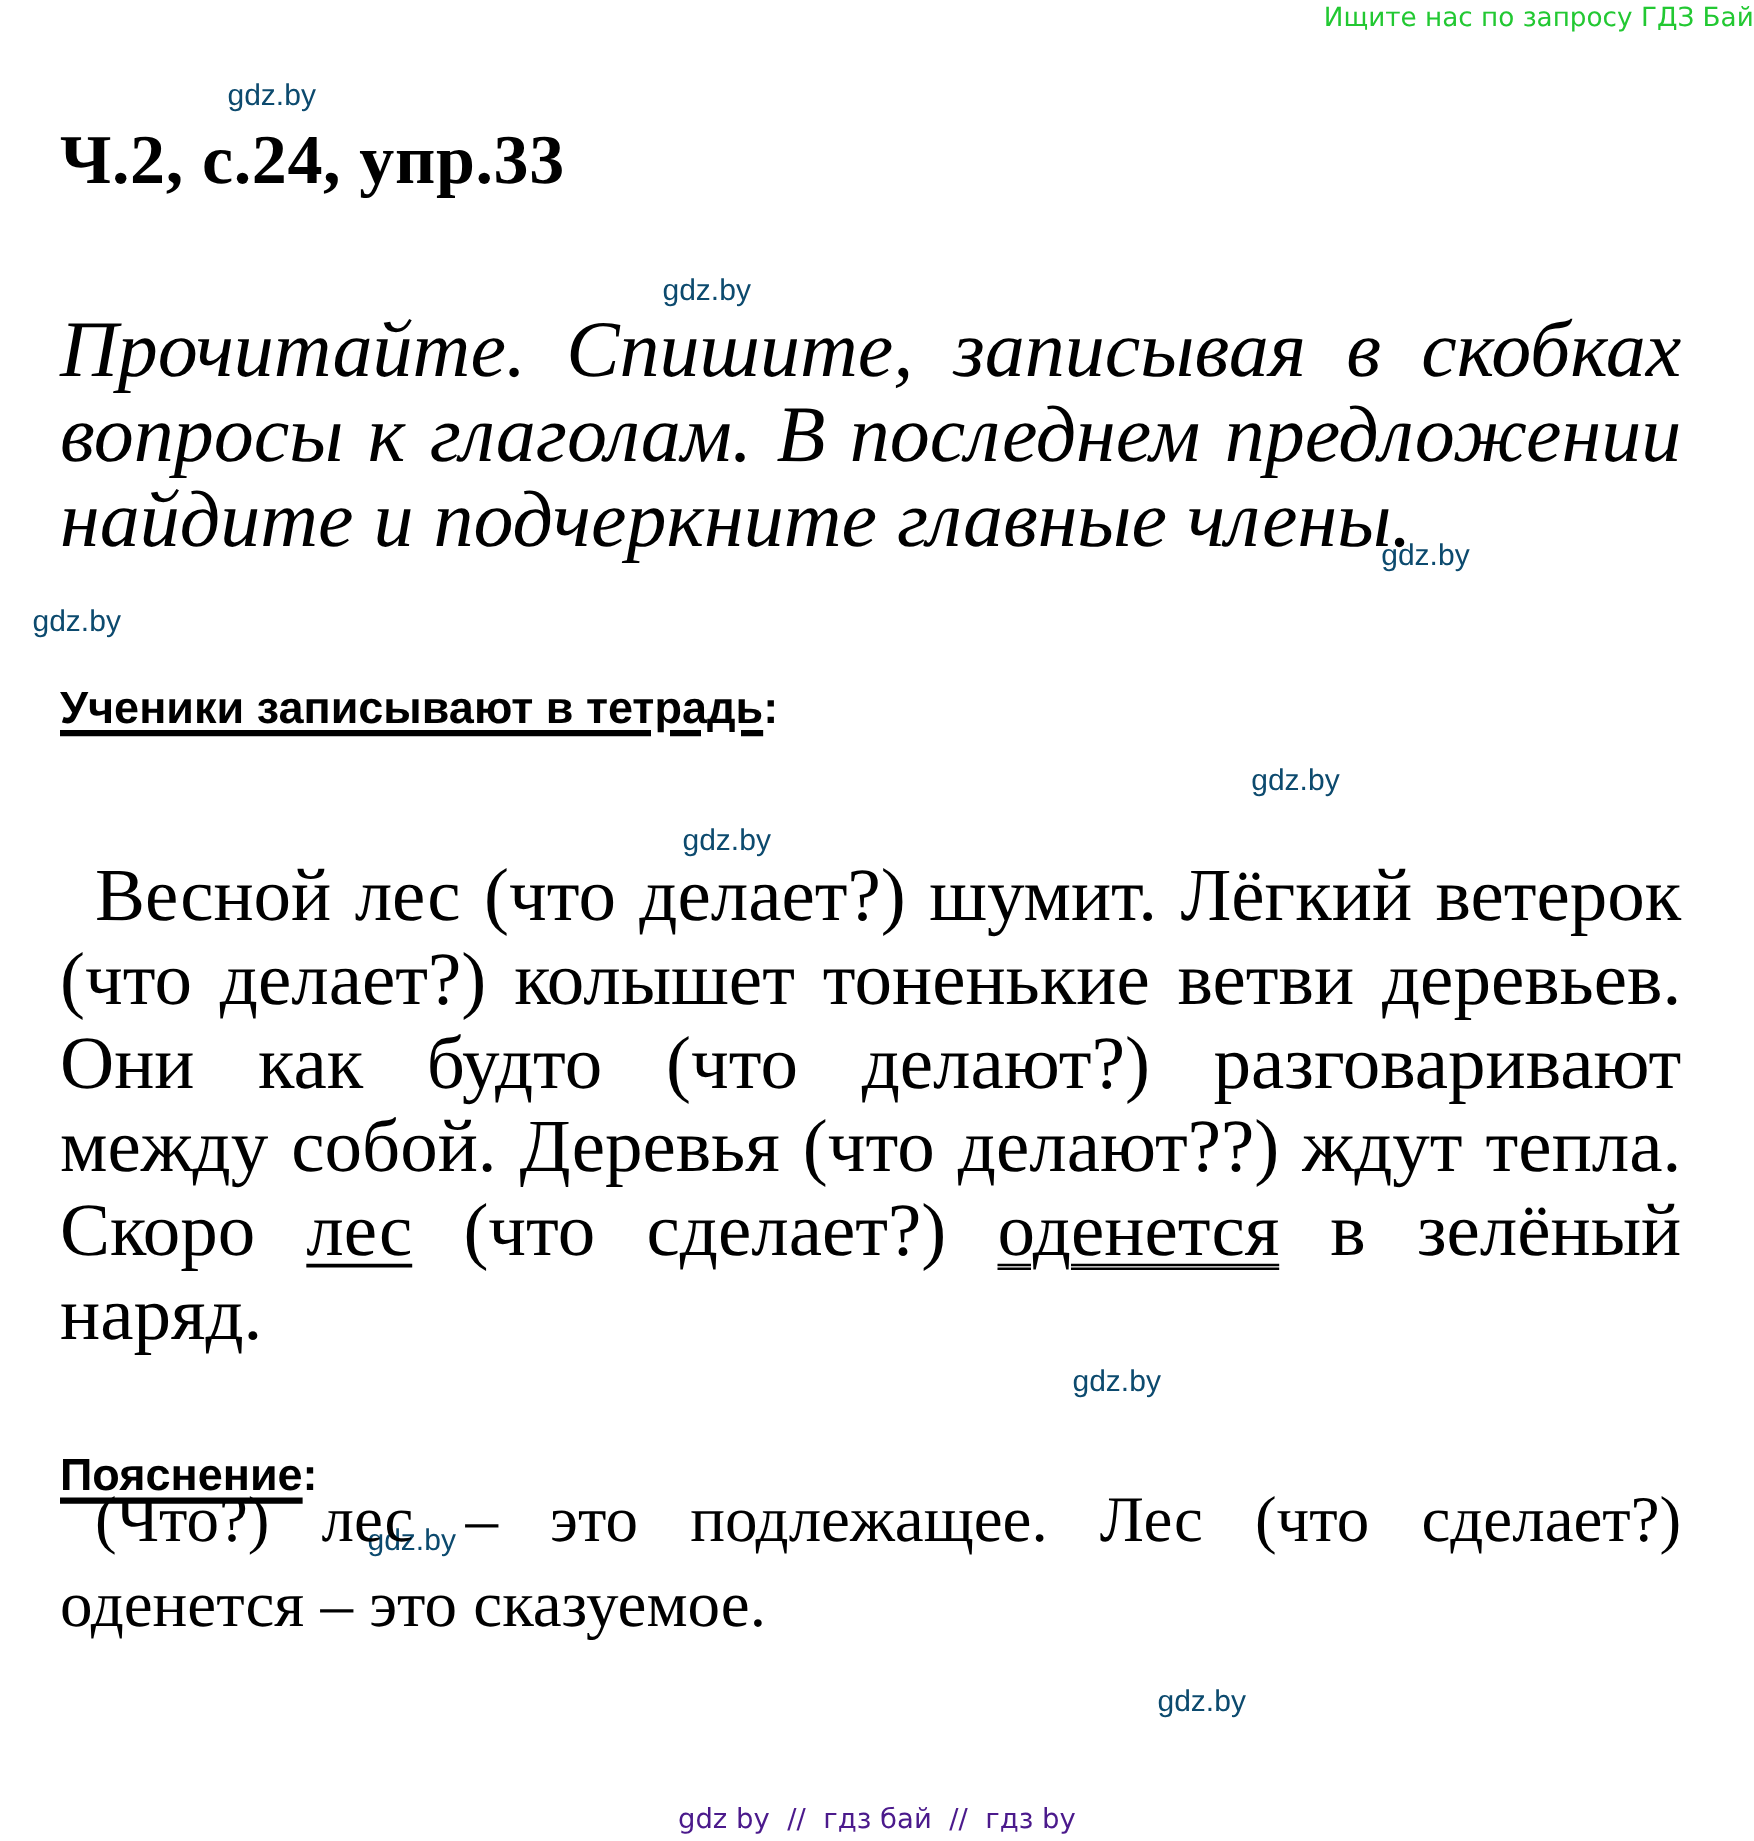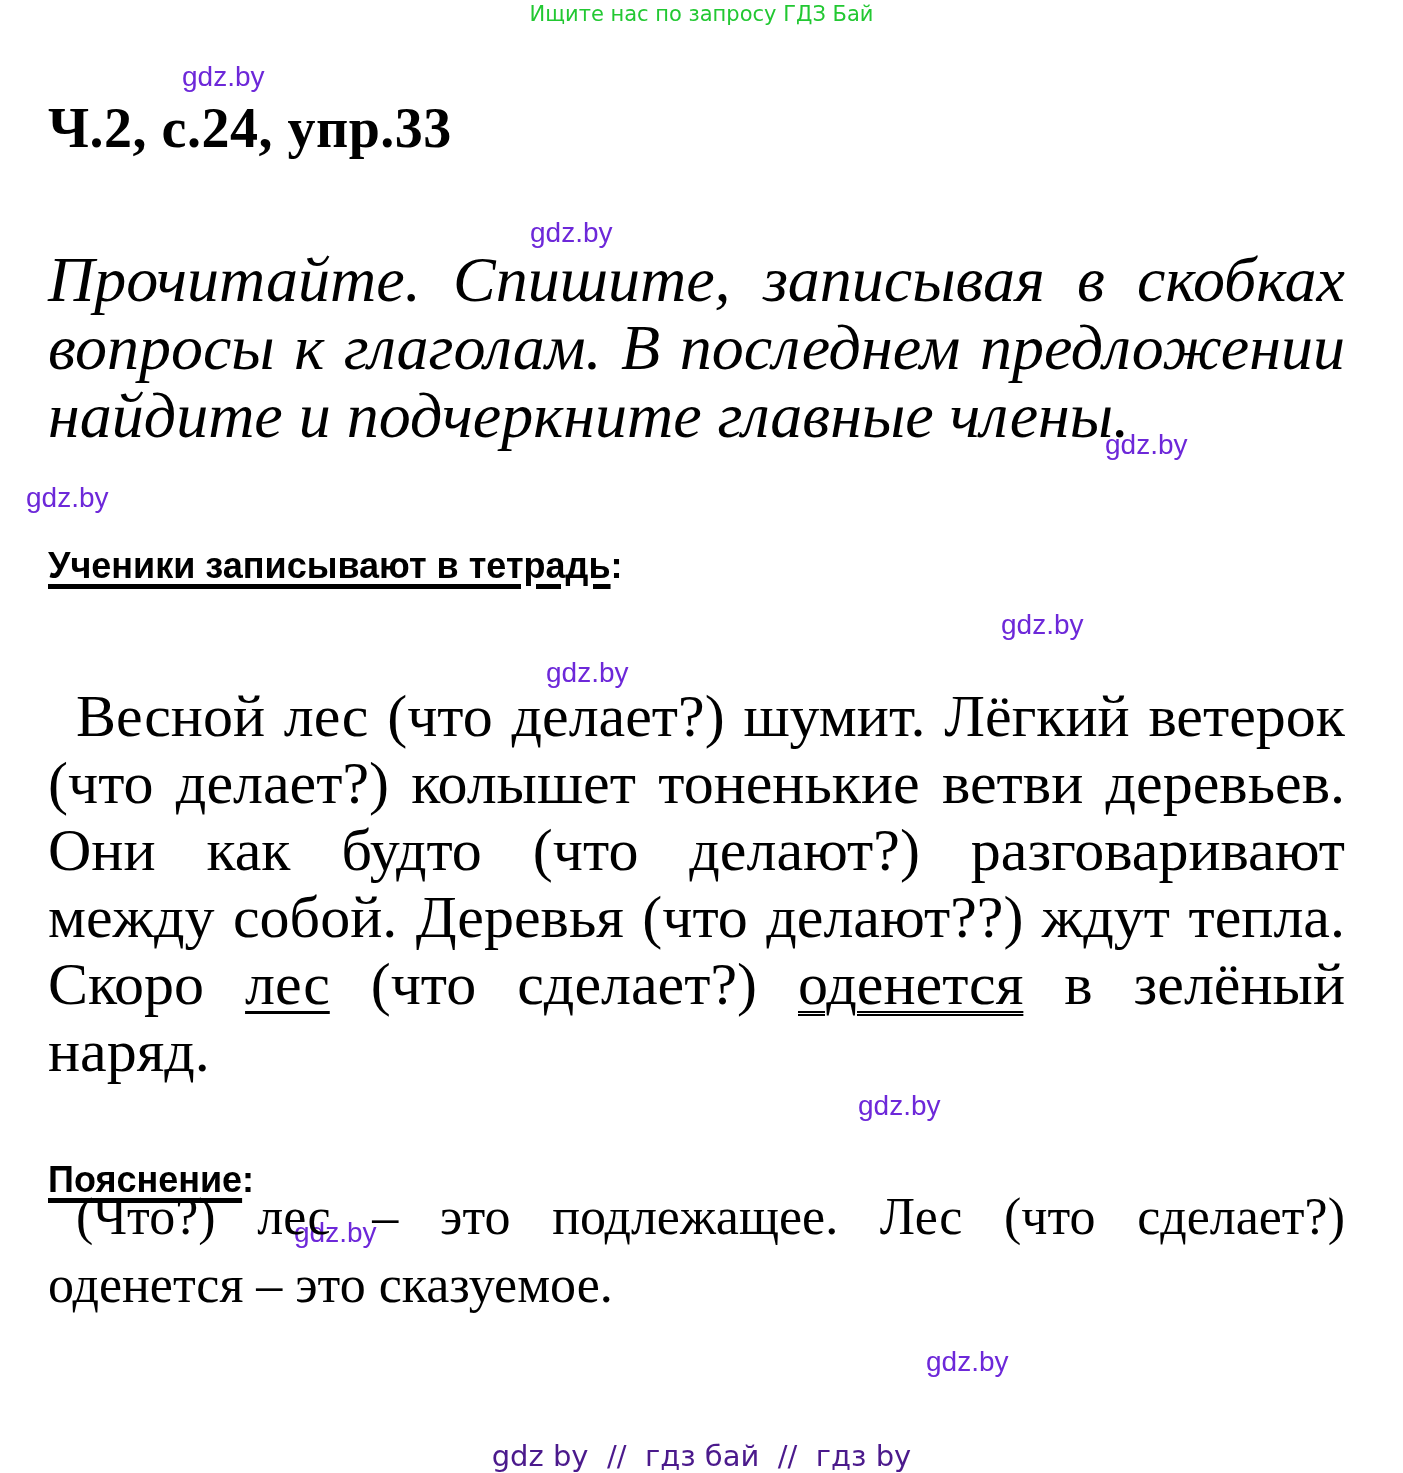--- a/index.html
+++ b/index.html
@@ -1,28 +1,28 @@
 <!DOCTYPE html>
 <html><head>
   <meta charset="utf-8">
   <style>
     html, body { margin: 0; padding: 0; background: #ffffff; }
     body { width: 1403px; height: 1473px; position: relative; overflow: hidden; color: #000; }
     .abs { position: absolute; }
-    .banner { left: 0; width: 1403px; top: 0; text-align: center; font-family: "DejaVu Sans", sans-serif; font-size: 21px; color: #22c832; line-height: 28px; }
-    .wm { font-family: "Liberation Sans", sans-serif; font-size: 28px; color: #6d28d9; line-height: 30px; white-space: nowrap; }
+    .banner { left: 0; width: 1403px; top: 0; text-align: right; font-family: "DejaVu Sans", sans-serif; font-size: 21px; color: #22c832; line-height: 28px; }
+    .wm { font-family: "Liberation Sans", sans-serif; font-size: 24px; color: #0c4a6e; line-height: 30px; white-space: nowrap; }
     .title { left: 48px; top: 96px; font-family: "Liberation Serif", serif; font-weight: bold; font-size: 56px; line-height: 64px; letter-spacing: 0.5px; }
     .task { left: 48px; top: 246px; width: 1297px; font-family: "Liberation Serif", serif; font-weight: normal; font-style: italic; font-size: 64px; line-height: 68px; text-align: justify; text-align-last: left; }
     .heading { font-family: Liberation Sans, sans-serif; font-weight: bold; font-size: 36px; line-height: 60px; }
     .heading .u { text-decoration: underline; text-decoration-thickness: 5px; text-underline-offset: 6px; }
     .answer { left: 48px; top: 683px; width: 1297px; font-family: "Liberation Serif", serif; font-size: 60px; line-height: 67px; text-align: justify; text-align-last: left; text-indent: 28px; }
     .explain { left: 48px; top: 1183px; width: 1297px; font-family: "Liberation Serif", serif; font-size: 52px; line-height: 68px; text-align: justify; text-align-last: left; text-indent: 28px; }
     .subj { text-decoration: underline; text-decoration-thickness: 3px; text-underline-offset: 7px; }
     .pred { text-decoration: underline double; text-decoration-thickness: 2px; text-underline-offset: 7px; }
-    .footer { left: 0; width: 1403px; top: 1441px; text-align: center; font-family: "DejaVu Sans", sans-serif; font-size: 29px; color: #4b1a8c; line-height: 30px; white-space: pre; }
+    .footer { left: 0; width: 1403px; top: 1441px; text-align: center; font-family: "DejaVu Sans", sans-serif; font-size: 22px; color: #4b1a8c; line-height: 30px; white-space: pre; }
   </style>
 </head>
 <body>
 
 <div class="abs banner">Ищите нас по запросу ГДЗ Бай</div>
 
 <div class="abs wm" style="left:182px; top:62px;">gdz.by</div>
 <div class="abs title">Ч.2, с.24, упр.33</div>
 
 <div class="abs wm" style="left:530px; top:218px;">gdz.by</div>

